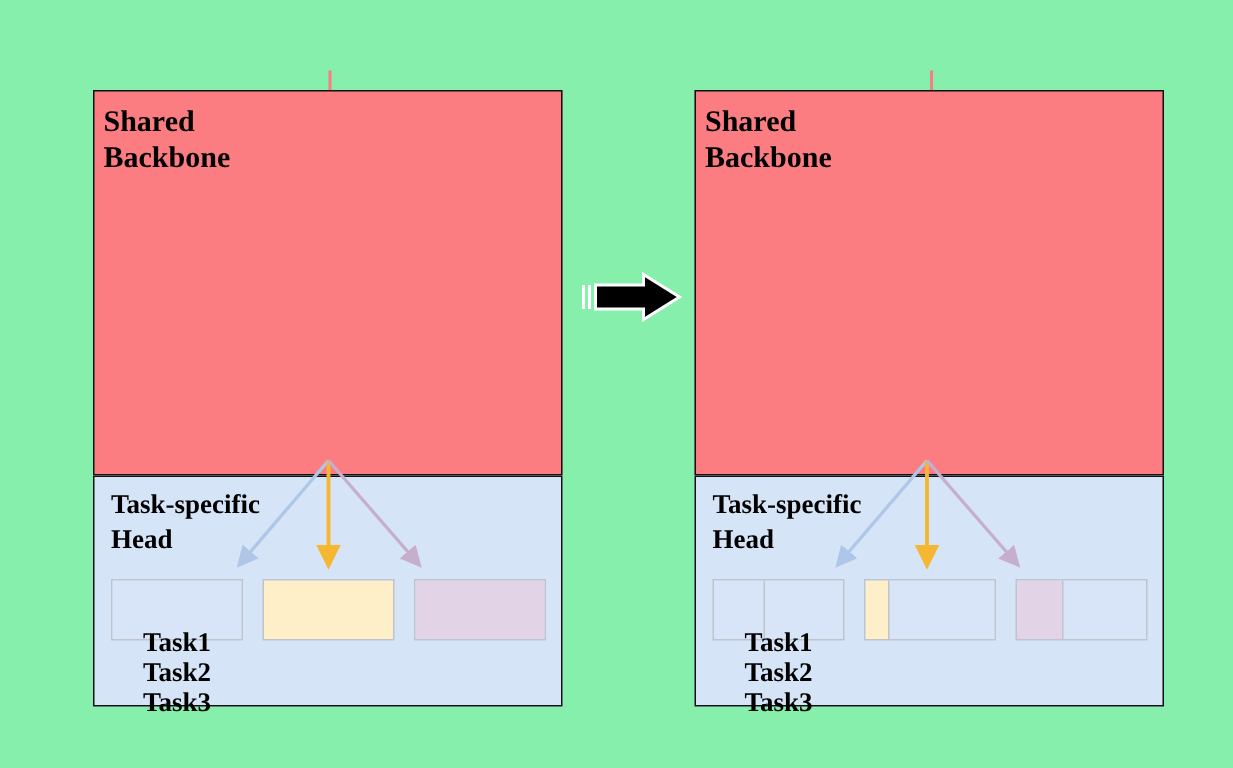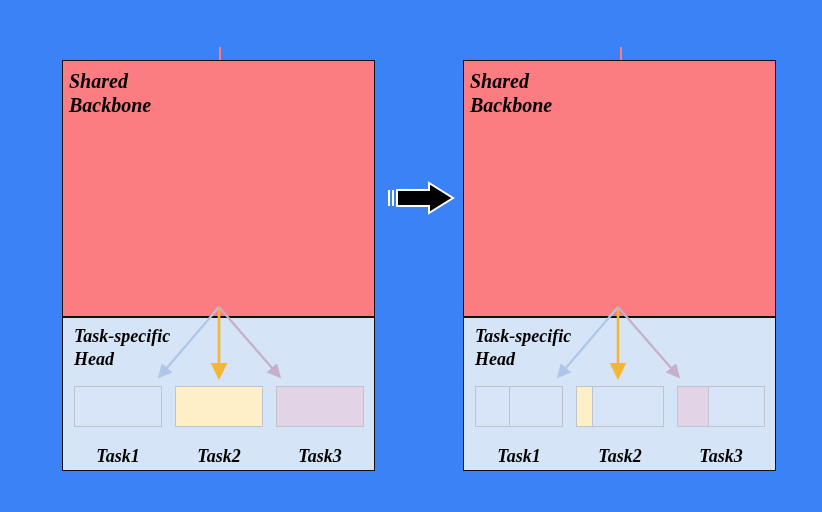--- a/index.html
+++ b/index.html
@@ -1,18 +1,18 @@
 <!DOCTYPE html>
 <html><head>
 <meta charset="utf-8">
 <style>
   html,body{margin:0;padding:0;background:#000;}
   body{width:822px;height:512px;overflow:hidden;
        font-family:"Liberation Serif","DejaVu Serif",serif;}
-  .stage{position:relative;width:822px;height:512px;background:#3b82f6;font-style:italic;}
+  .stage{position:relative;width:822px;height:512px;background:#86efac;}
 
   .panel{position:absolute;top:60px;width:313px;height:394px;}
   .panel.left{left:62px;}
   .panel.right{left:463px;}
 
   .tick{position:absolute;top:-13px;left:50%;width:2px;height:13px;
         background:#FB7C81;}
 
   .backbone{position:absolute;left:0;top:0;width:100%;height:257px;
             background:#FB7C81;border:1px solid #111;box-sizing:border-box;}
@@ -27,22 +27,22 @@
             white-space:pre-line;}
 
   .boxrow{position:absolute;left:11px;right:10px;top:68px;height:41px;
           display:flex;justify-content:space-between;}
   .taskbox{position:relative;width:88px;height:41px;box-sizing:border-box;
            border:1px solid #BFC4CC;display:flex;overflow:hidden;}
   .taskbox .fill{height:100%;}
   .taskbox .empty{height:100%;background:#D8E5F8;border-left:1px solid #BFC4CC;
                   box-sizing:border-box;flex:1;}
 
-  .labelrow{position:absolute;left:11px;right:10px;top:128px;height:22px;
-            display:flex;justify-content:space-between;}
+  .labelrow{position:absolute;left:11px;right:10px;top:100px;height:22px;
+            display:flex;justify-content:space-between;flex-direction:column;}
   .tasklabel{width:88px;text-align:center;font-size:18px;font-weight:bold;
              color:#000;line-height:20px;}
 
   .arrows{position:absolute;left:0;top:0;width:100%;height:100%;
           pointer-events:none;overflow:visible;}
 
   .connector{position:absolute;left:383px;top:180px;width:74px;height:36px;}
 </style>
 </head>
 <body>

